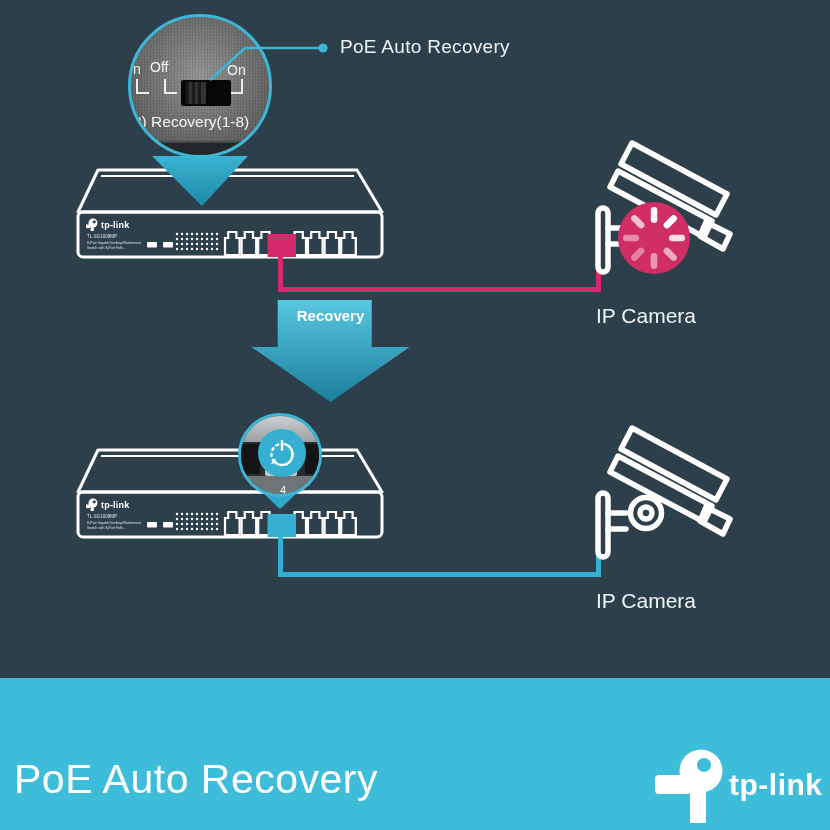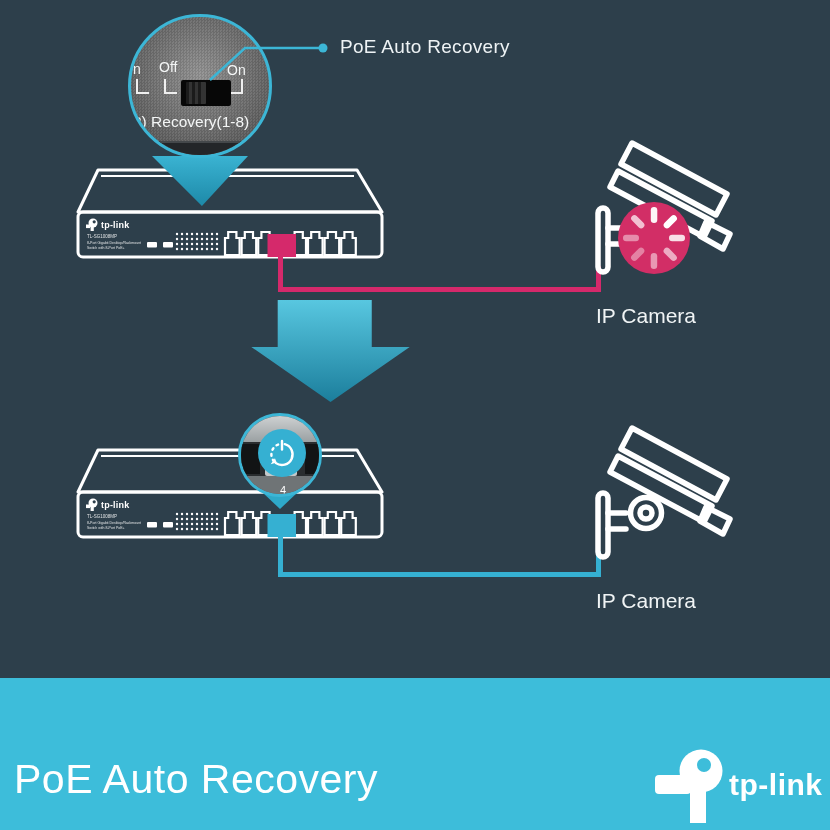--- a/index.html
+++ b/index.html
@@ -88,21 +88,21 @@
 
   <svg class="abs" style="left:200px;top:38px;z-index:7;" width="140" height="55">
     <path d="M10,42 L45,10 H123" stroke="#3cb6d6" stroke-width="2.5" fill="none"></path>
     <circle cx="123" cy="10" r="4.5" fill="#3cb6d6"></circle>
   </svg>
   <div class="abs callout-label">PoE Auto Recovery</div>
 
   <div class="abs dip-pointer"></div>
   <div class="abs dip-bubble">
     <div class="dip-label" style="left:2px;top:44px;">n</div>
-    <div class="dip-label" style="left:28px;top:42px;">Off</div>
+    <div class="dip-label" style="left:19px;top:42px;">Off</div>
     <div class="dip-label" style="left:96px;top:45px;">On</div>
     <div class="brk l" style="left:5px;top:62px;"></div>
     <div class="brk l" style="left:33px;top:62px;"></div>
     <div class="brk r" style="left:99px;top:62px;"></div>
     <div class="dip-slider">
       <div class="dip-knob"></div>
     </div>
     <div class="dip-recovery">2) Recovery(1-8)</div>
     <div class="dip-darkband"></div>
   </div>
@@ -145,20 +145,21 @@
       <div class="model-desc">8-Port Gigabit Desktop/Rackmount</div>
       <div class="model-desc">Switch with 8-Port PoE+</div>
     </div>
   </div>
 
   <div class="abs cable" style="left:278px;top:255px;width:5px;height:37px;"></div>
   <div class="abs cable" style="left:278px;top:287px;width:323px;height:5px;"></div>
   <div class="abs cable" style="left:596px;top:266px;width:5px;height:26px;"></div>
 
   <div class="abs poe-arrow">
+    <div>Recovery</div>
   </div>
 
   <div class="abs switch sw2">
     <svg width="335" height="100">
       <polygon points="38,8 297,8 322,50 18,50" stroke="#fff" stroke-width="3" fill="none" stroke-linejoin="round"></polygon>
       <line x1="41" y1="14" x2="294" y2="14" stroke="#fff" stroke-width="2"></line>
       <rect x="18" y="50" width="304" height="45" rx="5" stroke="#fff" stroke-width="3" fill="none"></rect>
       <defs>
           <pattern id="vents-b" width="5" height="5" patternUnits="userSpaceOnUse">
             <circle cx="2" cy="2" r="1.2" fill="#fff"></circle>

